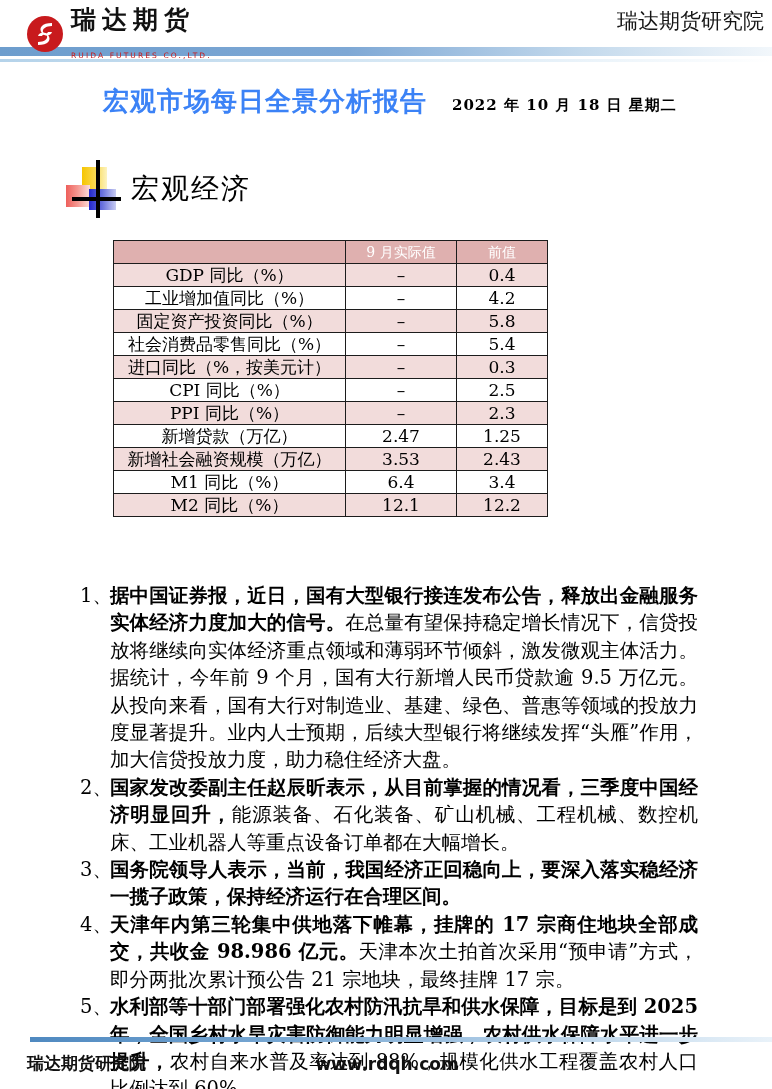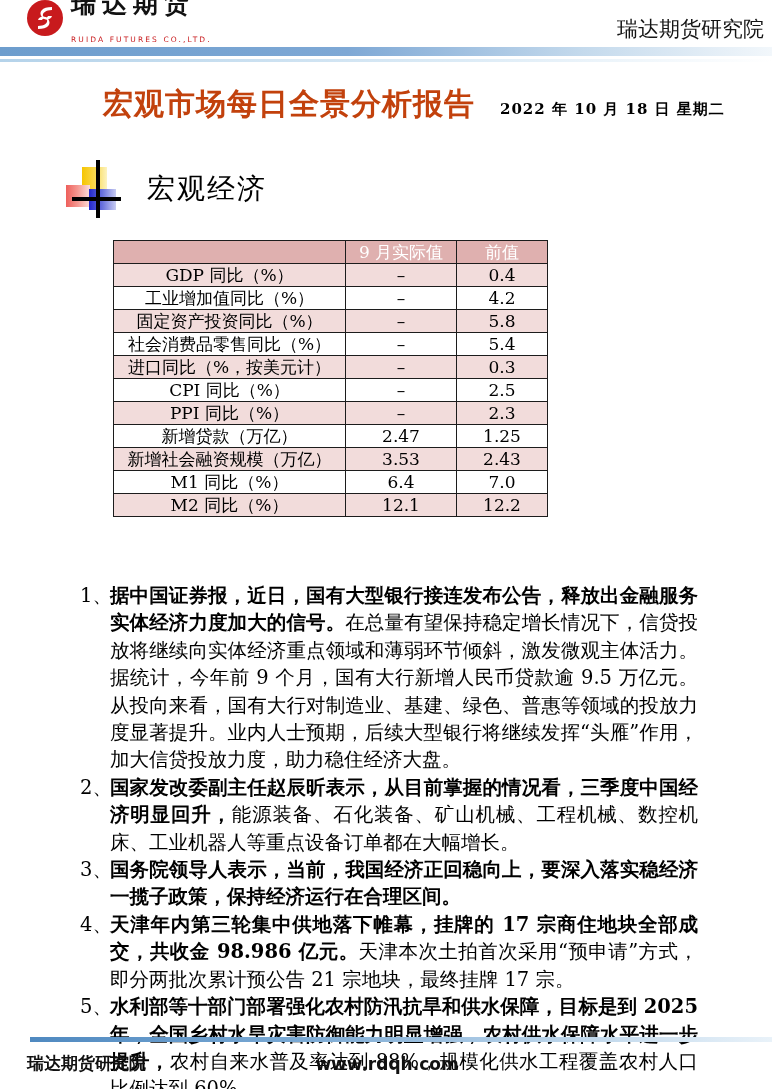--- a/index.html
+++ b/index.html
@@ -5,52 +5,52 @@
   * { margin:0; padding:0; box-sizing:border-box; }
   html,body { background:#ffffff; }
   body {
     width:772px; height:1089px; position:relative; margin:0 auto;
     font-family:"DejaVu Serif","Liberation Serif",serif;
     color:#000;
   }
 
   
   .top-header { position:absolute; top:0; left:0; width:772px; }
-  .top-header-row { display:flex; justify-content:space-between; align-items:flex-end; padding:7px 8px 0 25px; height:44px; }
+  .top-header-row { display:flex; justify-content:space-between; align-items:flex-start; padding:7px 8px 0 25px; height:44px; }
   .logo-group { display:flex; align-items:center; }
   .logo-mark { width:40px; height:40px; flex:0 0 auto; }
   .logo-textcol { margin-left:6px; display:flex; flex-direction:column; }
   .logo-cn { font-family:"DejaVu Sans","Liberation Sans",sans-serif; font-weight:700; font-size:25px; letter-spacing:6px; line-height:26px; color:#111; white-space:nowrap; }
   .logo-en { font-family:"DejaVu Sans","Liberation Sans",sans-serif; font-size:7.5px; letter-spacing:2.1px; color:#c81a1d; margin-top:18px; white-space:nowrap; }
   .institute { font-family:"DejaVu Sans","Liberation Sans",sans-serif; font-size:21px; color:#151515; padding-bottom:1px; }
   .hdr-bar1 { margin-top:3px; height:9px; background:linear-gradient(to right,#6d9dcd 0%,#7ea8d5 45%,#c3d9ec 75%,#f2f7fb 100%); }
   .hdr-bar2 { margin-top:3px; height:3px; background:linear-gradient(to right,#b5d3ea 0%,#dcebf6 60%,#ffffff 100%); }
 
   
   .title-row { position:absolute; top:84px; left:103px; display:flex; align-items:baseline; white-space:nowrap; }
-  .report-title { font-family:Liberation Mono, monospace; font-weight:700; font-size:30px; letter-spacing:1px; color:#c2410c; }
+  .report-title { font-family:Liberation Mono, monospace; font-weight:700; font-size:26px; letter-spacing:1px; color:#3b82f6; }
   .report-date { font-family:"DejaVu Serif","Liberation Serif",serif; font-weight:600; font-size:15px; margin-left:25px; letter-spacing:1px; }
 
   
-  .section-head { position:absolute; top:160px; left:65px; display:flex; align-items:center;gap:16px; }
+  .section-head { position:absolute; top:160px; left:65px; display:flex; align-items:center; }
   .section-icon { position:relative; width:56px; height:58px; flex:0 0 auto; }
   .sq-yellow { position:absolute; left:17px; top:7px;  width:25px; height:26px; background:linear-gradient(to right,#f6c500 0%,#f9da55 55%,#fdf3c0 100%); }
   .sq-red    { position:absolute; left:1px;  top:25px; width:24px; height:22px; background:linear-gradient(to right,#ee5f5b 0%,#f59a93 50%,#fcdeda 100%); }
   .sq-blue   { position:absolute; left:24px; top:29px; width:27px; height:21px; background:linear-gradient(to right,#2126cd 0%,#6a72dd 50%,#c8ccf2 100%); }
   .cross-v   { position:absolute; left:31px; top:0;    width:4px;  height:58px; background:#000; }
   .cross-h   { position:absolute; left:7px;  top:37px; width:49px; height:4px;  background:#000; }
   .section-title { font-size:28px; letter-spacing:2px; margin-left:10px; color:#000; }
 
   
   .macro-table { position:absolute; top:240px; left:113px; border-collapse:collapse; table-layout:fixed; width:434px; font-size:17px; }
   .macro-table col.c1 { width:232px; }
   .macro-table col.c2 { width:111px; }
   .macro-table col.c3 { width:91px; }
   .macro-table th, .macro-table td { border:1px solid #1c1c1c; text-align:center; height:23px; padding:0 2px; line-height:22px; overflow:hidden; white-space:nowrap; }
-  .macro-table thead th { background:#dfb0af; color:#ffffff; font-weight:400; font-size:17px; }
+  .macro-table thead th { background:#dfb0af; color:#ffffff; font-weight:400; font-size:14px; }
   .macro-table tbody tr:nth-child(odd) td { background:#f2dcdb; }
   .macro-table tbody tr:nth-child(even) td { background:#ffffff; }
 
   
   .news-list { position:absolute; top:582px; left:80px; width:618px; }
   .news-item { display:flex; }
   .news-num { width:30px; flex:0 0 auto; font-size:19.5px; line-height:27.4px; }
   .news-text { flex:1; font-size:19.5px; line-height:27.4px; text-align:justify; }
   .news-text .bold { font-weight:700; }
 
@@ -157,21 +157,21 @@
         <td>1.25</td>
       </tr>
     <tr>
         <td>新增社会融资规模（万亿）</td>
         <td>3.53</td>
         <td>2.43</td>
       </tr>
     <tr>
         <td>M1 同比（%）</td>
         <td>6.4</td>
-        <td>7.0</td>
+        <td>3.4</td>
       </tr>
     <tr>
         <td>M2 同比（%）</td>
         <td>12.1</td>
         <td>12.2</td>
       </tr>
   </tbody>
 </table>
 
 <div class="news-list">

